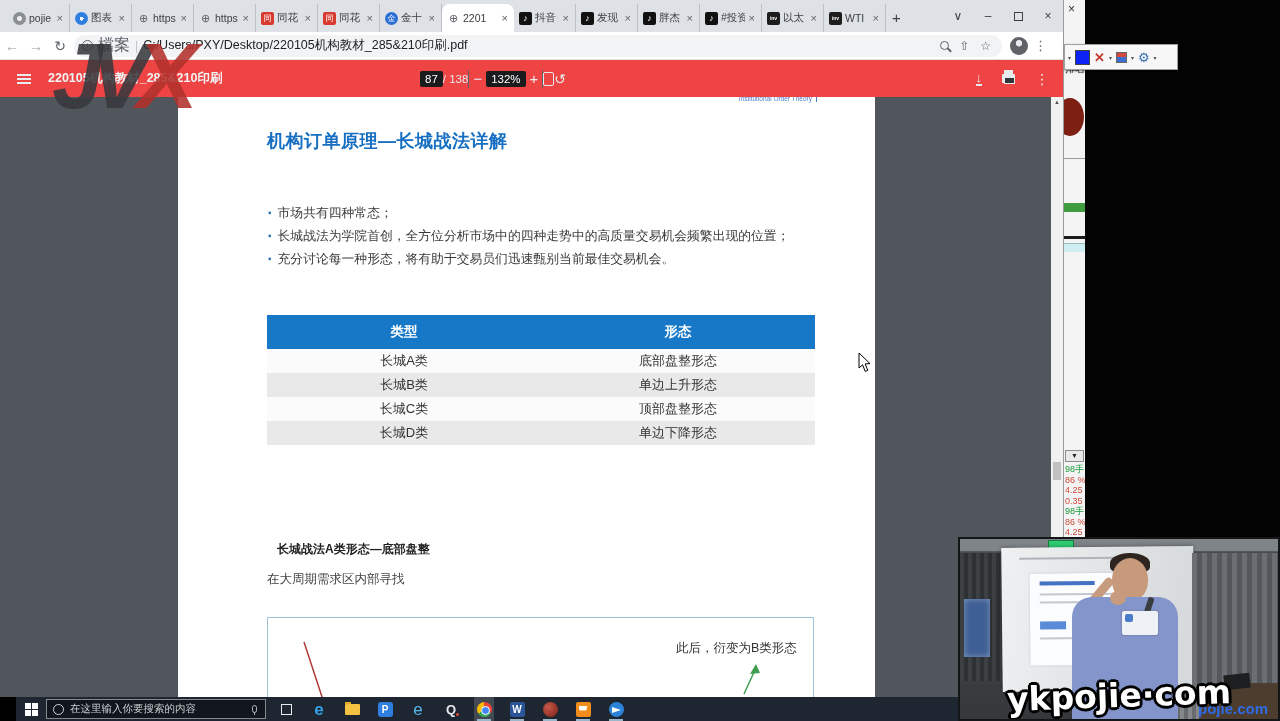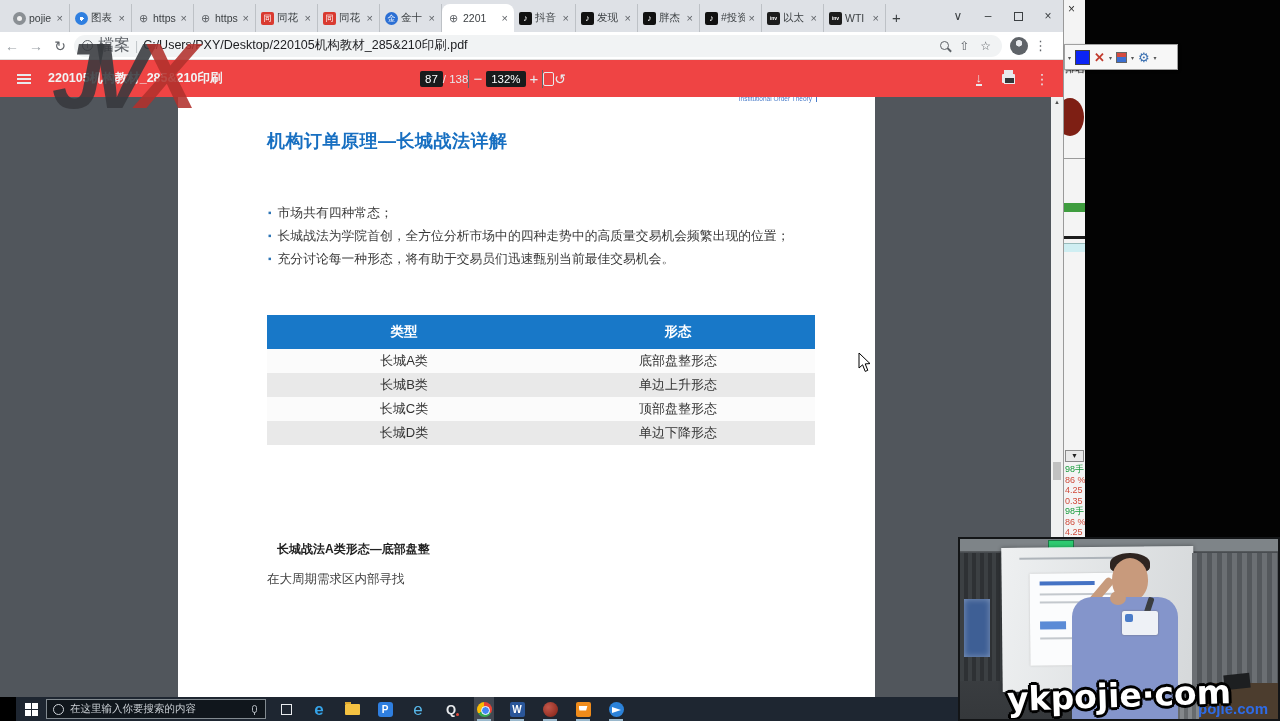--- a/index.html
+++ b/index.html
@@ -369,20 +369,28 @@
                 <td>顶部盘整形态</td>
               </tr>
               <tr class="alt">
                 <td>长城D类</td>
                 <td>单边下降形态</td>
               </tr>
             </tbody>
         </table>
         <div class="sec-heading">长城战法A类形态—底部盘整</div>
         <div class="sec-sub">在大周期需求区内部寻找</div>
+        <div class="chart-box">
+          <svg width="545" height="88">
+            <line x1="36" y1="24" x2="57" y2="88" stroke="#b03a3a" stroke-width="1.5"></line>
+            <line x1="476" y1="76" x2="487" y2="52" stroke="#3f9e52" stroke-width="1.5"></line>
+            <polygon points="488,46 482,56 492,55" fill="#3f9e52"></polygon>
+          </svg>
+          <div class="chart-note">此后，衍变为B类形态</div>
+        </div>
       </div>
     </div>
     <div class="vscroll">
       <div class="sb-up">▲</div>
       <div class="sb-thumb"></div>
     </div>
   </div>
 
   <div class="jvx">
     <span class="jv">JV</span><span class="jx">X</span>

